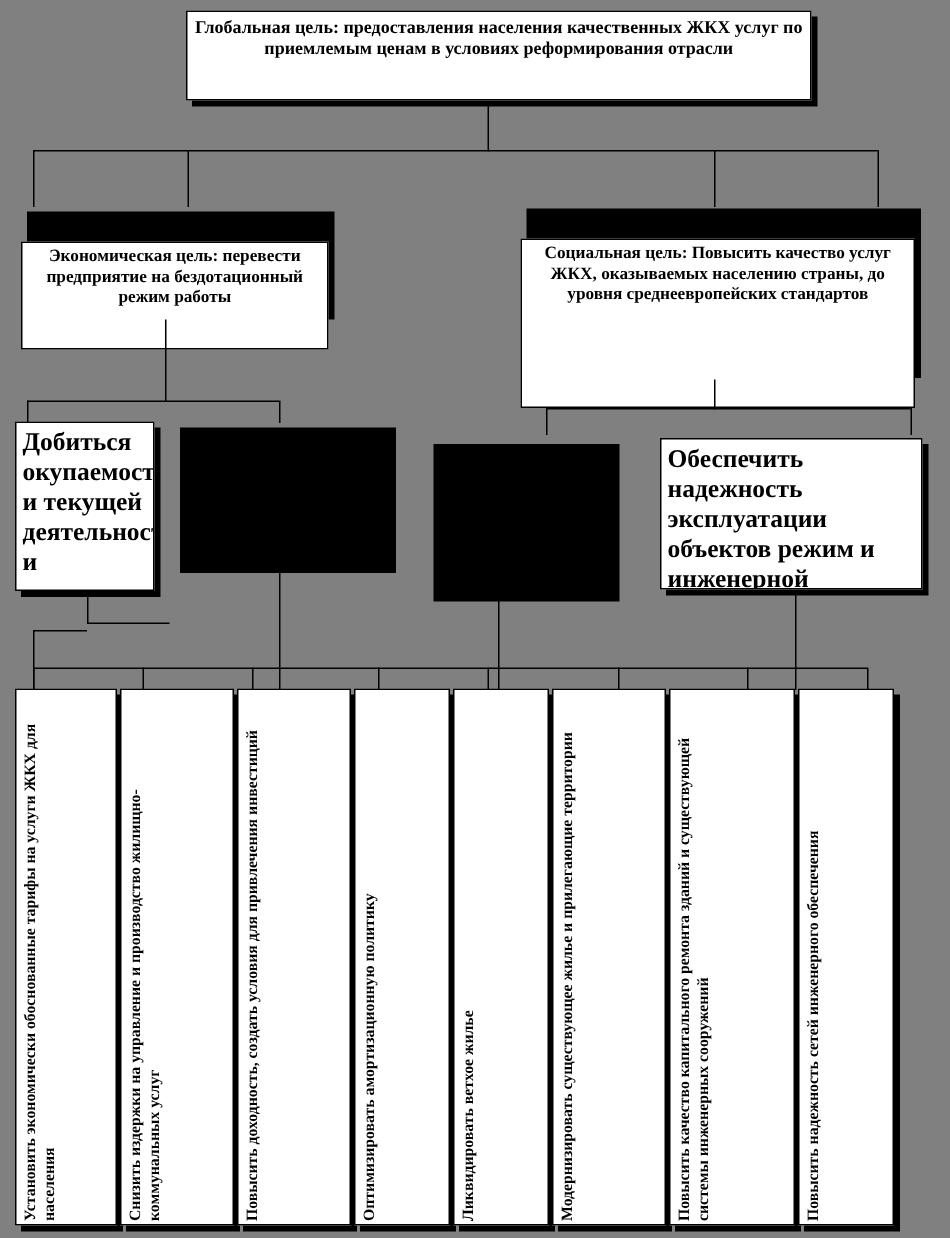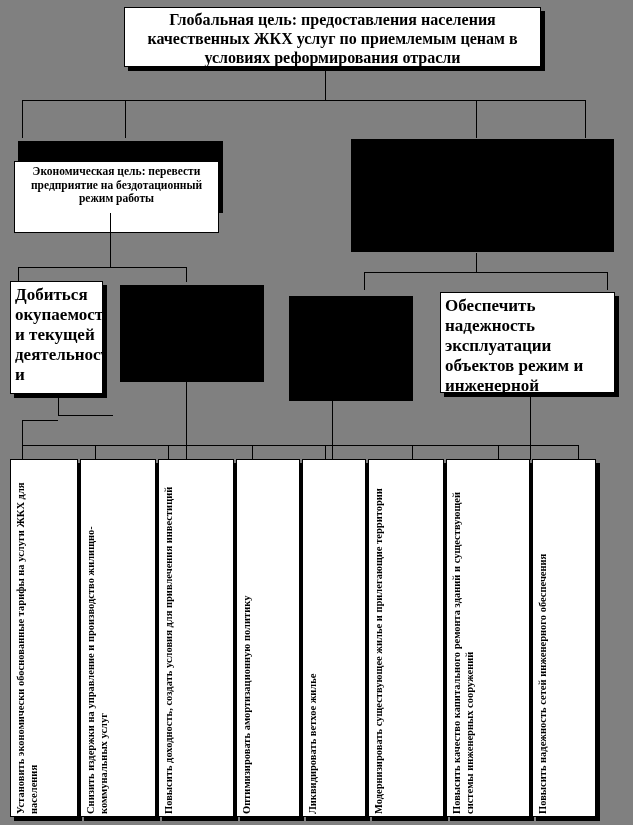--- a/index.html
+++ b/index.html
@@ -28,21 +28,21 @@
   .box .txt {
     display: block;
     padding: 3px 4px;
     line-height: 1.18;
   }
   .shadow {
     position: absolute;
     background: #000000;
     z-index: 0;
   }
-  .lvl1 { font-size: 16px; }
+  .lvl1 { font-size: 12px; }
   .lvl2 { font-size: 11.5px; margin-top: 24px; }
   .lvl3 { font-size: 17px; }
   .lvl3 .txt { text-align: left; }
   .lvl1 .txt { text-align: center; }
 
   
   .vbox {
     position: absolute;
     background: #ffffff;
     border: 1px solid #000000;
@@ -114,20 +114,23 @@
   <div class="box lvl1" style="left:124px; top:7px; width:417px; height:60px;">
     <span class="txt">Глобальная цель: предоставления населения качественных ЖКХ услуг по приемлемым ценам  в условиях реформирования отрасли</span>
   </div>
 
   <div class="shadow" style="left:18px; top:141px; width:205px; height:72px;"></div>
   <div class="box lvl2" style="left:14px; top:137px; width:205px; height:72px;">
     <span class="txt">Экономическая цель: перевести предприятие на бездотационный режим работы</span>
   </div>
 
   <div class="shadow" style="left:351px; top:139px; width:263px; height:113px;"></div>
+  <div class="box lvl2" style="left:347px; top:135px; width:263px; height:113px;">
+    <span class="txt">Социальная цель: Повысить качество услуг ЖКХ, оказываемых населению страны, до уровня среднеевропейских стандартов</span>
+  </div>
 
   <div class="shadow" style="left:14px; top:285px; width:93px; height:113px;"></div>
   <div class="box lvl3" style="left:10px; top:281px; width:93px; height:113px;">
     <span class="txt">Добиться окупаемост и текущей деятельност и</span>
   </div>
 
   <div class="shadow" style="left:120px; top:285px; width:144px; height:97px;"></div>
 
   <div class="shadow" style="left:289px; top:296px; width:124px; height:105px;"></div>
 

